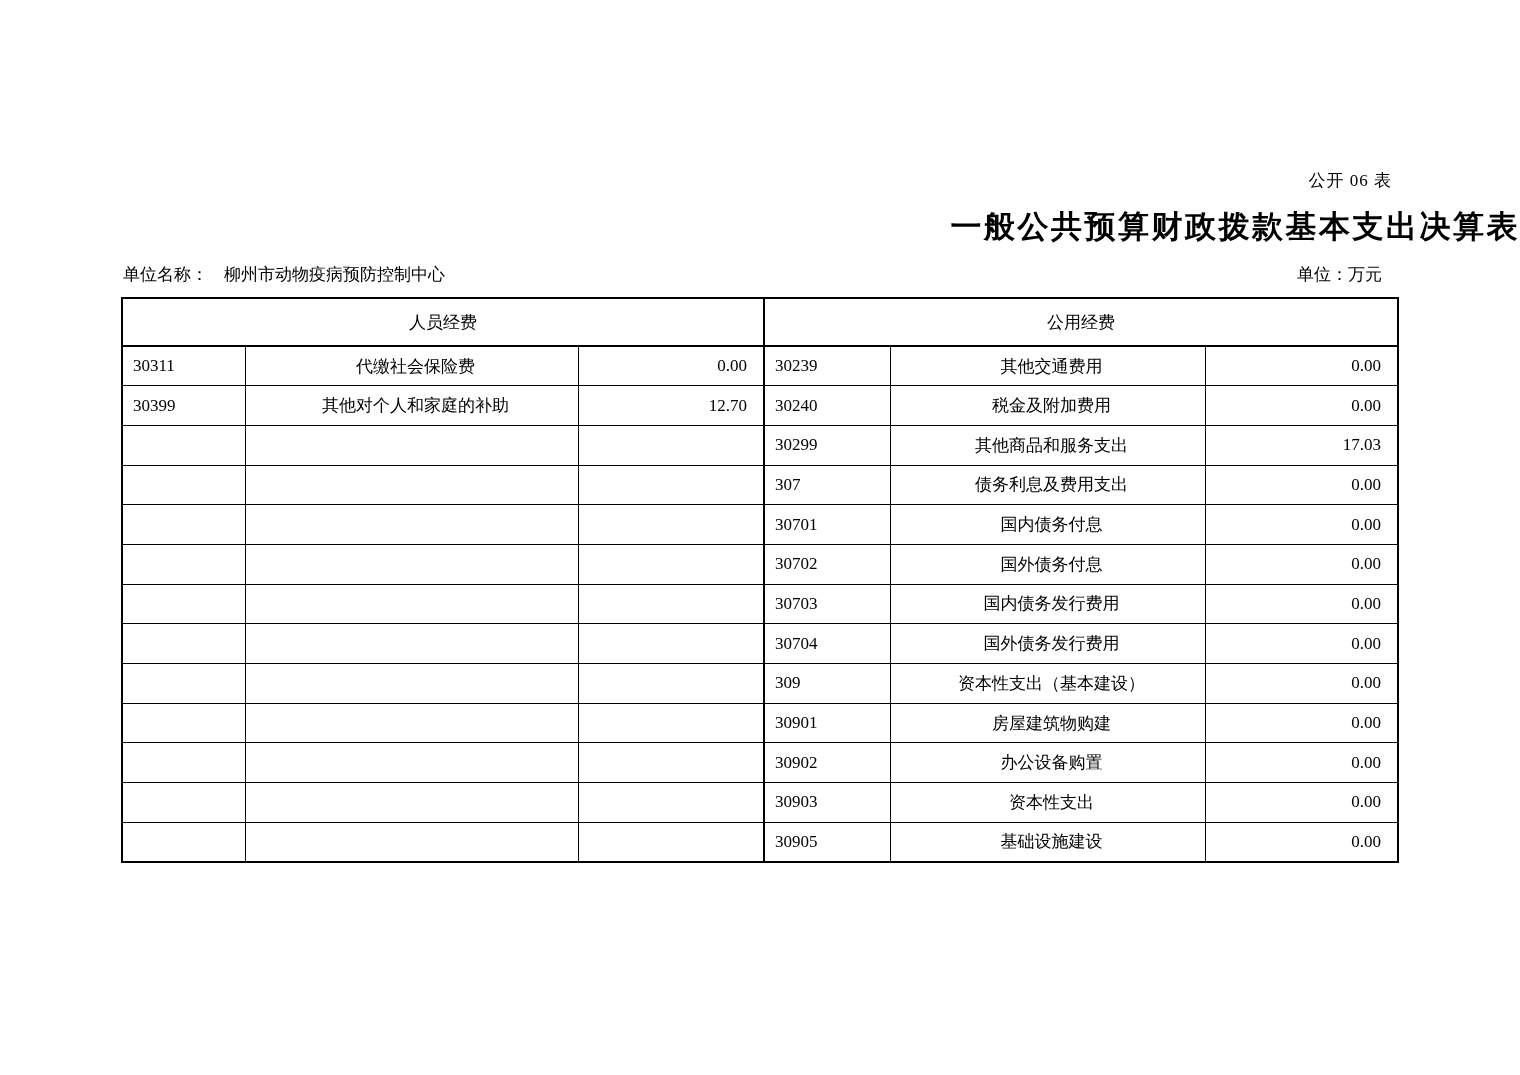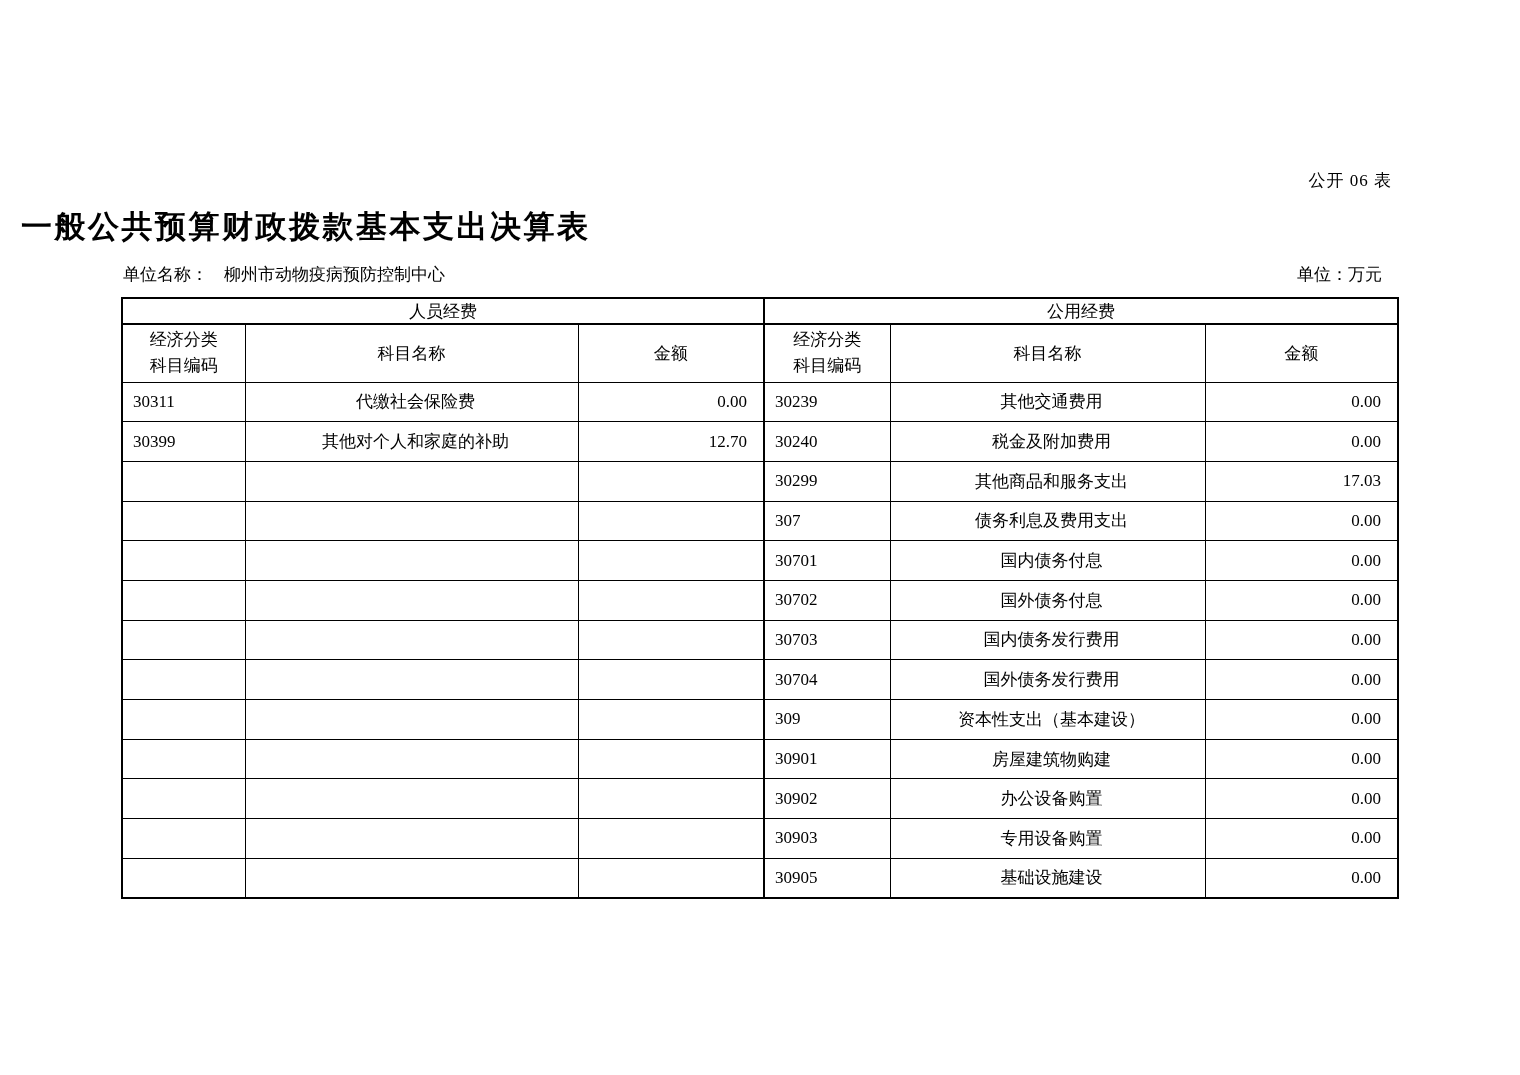--- a/index.html
+++ b/index.html
@@ -19,21 +19,21 @@
     right: 128px;
     font-size: 17px;
     letter-spacing: 1px;
     white-space: nowrap;
   }
   .page-title {
     position: absolute;
     top: 206px;
     left: 0;
     width: 100%;
-    text-align: left;
+    text-align: right;
     font-size: 31px;
     font-weight: 700;
     letter-spacing: 2.5px;
     white-space: nowrap;
     padding-left: 21px;
   }
   .meta-row {
     position: absolute;
     top: 263px;
     left: 123px;
@@ -56,21 +56,21 @@
     color: #000000;
   }
   .budget-table th, .budget-table td {
     border: 1px solid #000000;
     padding: 0;
     overflow: hidden;
     white-space: nowrap;
   }
   .budget-table { border: 2px solid #000000; }
   .budget-table th { font-weight: 400; text-align: center; }
-  tr.section-row th { height: 26px; border-bottom-width: 2px; }
+  tr.section-row th { height: 48px; border-bottom-width: 2px; }
   tr.colhdr-row th { height: 58px; }
   tr.data-row td { height: 39.7px; }
   .mid-divider { border-right-width: 2px !important; }
   .two-line span { display: block; line-height: 26px; }
   td.code-cell { text-align: left; padding-left: 10px; margin-top: 28px; }
   td.name-cell { text-align: center; padding-left: 8px; }
   td.amt-cell  { text-align: right; padding-right: 16px; }
 </style>
 </head>
 <body>
@@ -96,34 +96,20 @@
       <col style="width:186px">
       <col style="width:126px">
       <col style="width:315px">
       <col style="width:193px">
     </colgroup>
     <thead>
       <tr class="section-row">
         <th colspan="3" class="mid-divider">人员经费</th>
         <th colspan="3">公用经费</th>
       </tr>
-      <tr class="colhdr-row">
-        <th class="two-line">
-          <span>经济分类</span>
-          <span>科目编码</span>
-        </th>
-        <th>科目名称</th>
-        <th class="mid-divider">金额</th>
-        <th class="two-line">
-          <span>经济分类</span>
-          <span>科目编码</span>
-        </th>
-        <th>科目名称</th>
-        <th>金额</th>
-      </tr>
     </thead>
     <tbody id="table-body">
     <tr class="data-row">
       <td class="code-cell">30311</td>
       <td class="name-cell">代缴社会保险费</td>
       <td class="amt-cell mid-divider">0.00</td>
       <td class="code-cell">30239</td>
       <td class="name-cell">其他交通费用</td>
       <td class="amt-cell">0.00</td>
     </tr>
@@ -216,21 +202,21 @@
       <td class="code-cell">30902</td>
       <td class="name-cell">办公设备购置</td>
       <td class="amt-cell">0.00</td>
     </tr>
 
     <tr class="data-row">
       <td class="code-cell"></td>
       <td class="name-cell"></td>
       <td class="amt-cell mid-divider"></td>
       <td class="code-cell">30903</td>
-      <td class="name-cell">专用设备购置</td>
+      <td class="name-cell">资本性支出</td>
       <td class="amt-cell">0.00</td>
     </tr>
 
     <tr class="data-row">
       <td class="code-cell"></td>
       <td class="name-cell"></td>
       <td class="amt-cell mid-divider"></td>
       <td class="code-cell">30905</td>
       <td class="name-cell">基础设施建设</td>
       <td class="amt-cell">0.00</td>

